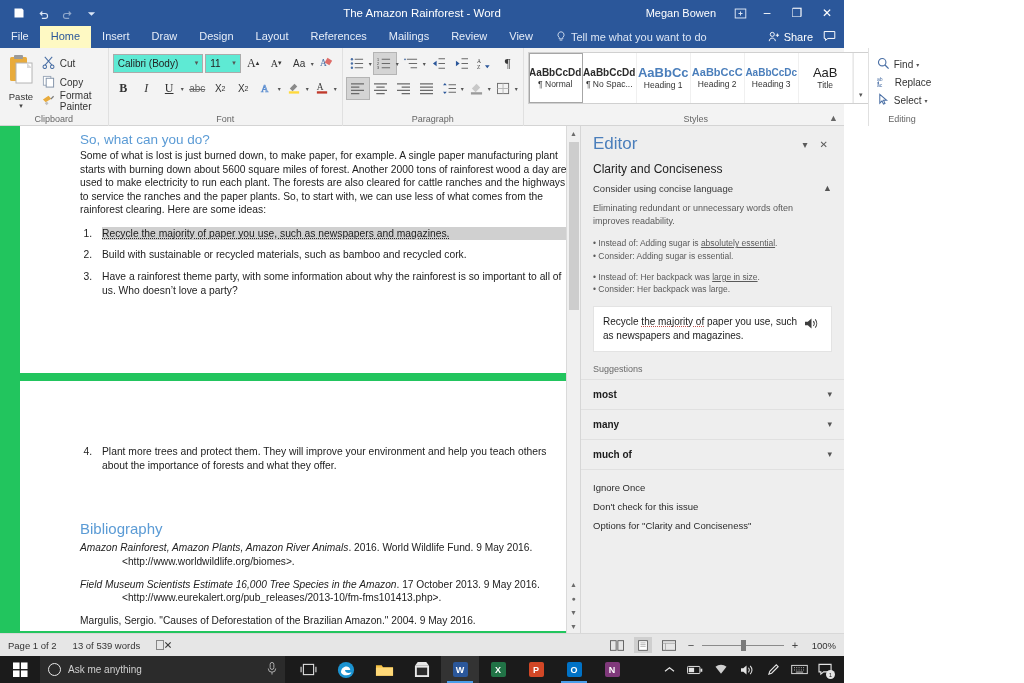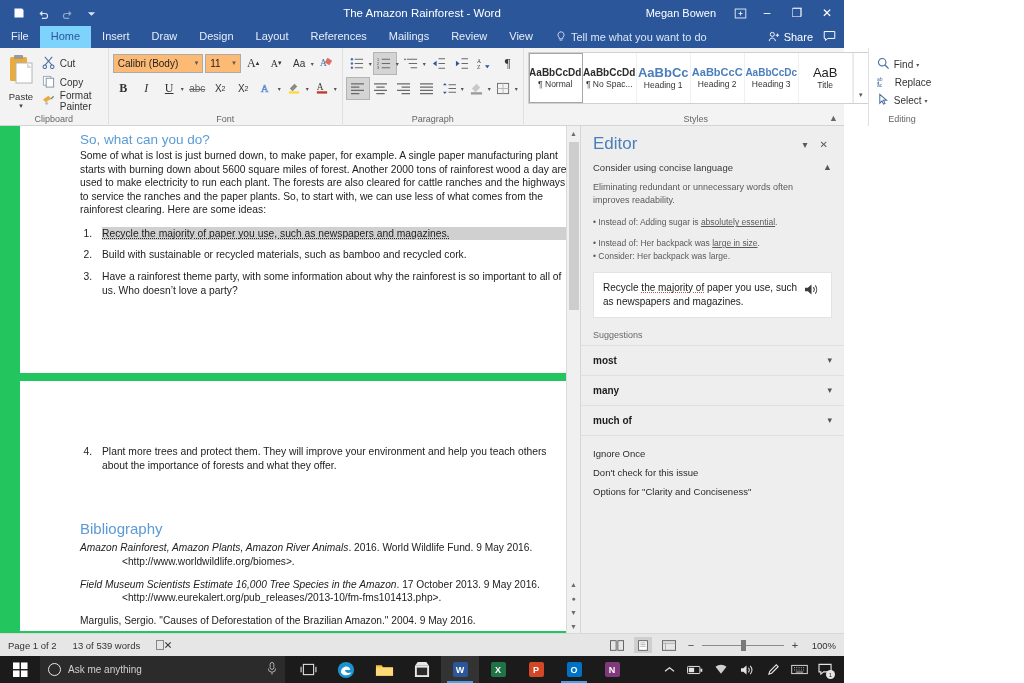--- a/index.html
+++ b/index.html
@@ -41,21 +41,21 @@
 
   
   .tabrow {
     height: 22px; background: #2b579a; display: flex; align-items: flex-end;
     position: relative;
   }
   .tab {
     font-size: 11px; color: #e6edf8; padding: 4px 11px 5px 11px; line-height: 1;
     height: 22px; display: flex; align-items: center;
   }
-  .tab.active { background: #7dd3fc; color: #2b579a; }
+  .tab.active { background: #fef9c3; color: #2b579a; }
   .tellme {
     display: flex; align-items: center; gap: 5px; font-size: 11px;
     color: #dbe5f5; margin-left: 12px; height: 22px;
   }
   .tab-right {
     margin-left: auto; display: flex; align-items: center; gap: 10px;
     padding-right: 8px; height: 22px;
   }
   .share { display: flex; align-items: center; gap: 4px; font-size: 11px; color: #fff; }
 
@@ -81,21 +81,21 @@
   .paste-label { font-size: 9.5px; color: #333; }
   .paste-caret { font-size: 7px; color: #444; line-height: 6px; }
   .clip-list { display: flex; flex-direction: column; justify-content: center; gap: 2px; padding-left: 4px; }
   .clip-item { display: flex; align-items: center; gap: 5px; font-size: 10px; color: #333; height: 17px; }
 
   
   .fontgrp { width: 234px; }
   .font-row { display: flex; align-items: center; gap: 2px; height: 22px; }
   .font-row.second { margin-top: 3px; }
   .combo {
-    height: 19px; border: 1px solid #ababab; background: #fdba74; display: flex;
+    height: 19px; border: 1px solid #ababab; background: #5eead4; display: flex;
     align-items: center; font-size: 10px; color: #222; padding: 0 2px 0 4px;
   }
   .combo .cv { flex: 1; white-space: nowrap; overflow: hidden; }
   .combo .carr { font-size: 7px; color: #555; padding: 0 2px; }
   .combo.fontname { width: 98px; }
   .combo.fontsize { width: 38px; }
   .ibtn {
     min-width: 21px; height: 21px; display: flex; align-items: center; justify-content: center;
     font-size: 12px; color: #333; padding: 0 2px;
   }
@@ -707,27 +707,29 @@
       </div>
     </div>
 
     <div class="editorpane">
       <div class="ed-header">
         <span class="ed-title">Editor</span>
         <span class="ed-hbtn">▾</span>
         <span class="ed-hbtn">✕</span>
       </div>
       <div class="ed-section">
+        <div class="ed-cat">Clarity and Conciseness</div>
         <div class="ed-rule-row">
           <span class="ed-rule">Consider using concise language</span>
           <span class="ed-chev">▲</span>
         </div>
         <div class="ed-desc">Eliminating redundant or unnecessary words often improves readability.</div>
         <div class="ed-ex">
           <div><span>• Instead of: Adding sugar is </span><u>absolutely essential</u><span>.</span></div>
+          <div>• Consider: Adding sugar is essential.</div>
           <div style="margin-top:8px;"><span>• Instead of: Her backpack was </span><u>large in size</u><span>.</span></div>
           <div>• Consider: Her backpack was large.</div>
         </div>
       </div>
       <div class="ed-card">
         <div class="ed-card-text"><span>Recycle </span><span class="sq">the majority of</span><span> paper you use, such as newspapers and magazines.</span></div>
         <div class="ed-speak">
           <svg width="15" height="13" viewBox="0 0 16 14">
               <path fill="#3d3d3d" d="M1 5h3l4-3.5v11L4 9H1z"></path>
               <path fill="none" stroke="#3d3d3d" stroke-width="1.1" d="M10 4.5a4 4 0 0 1 0 5M12 2.5a7 7 0 0 1 0 9"></path>

